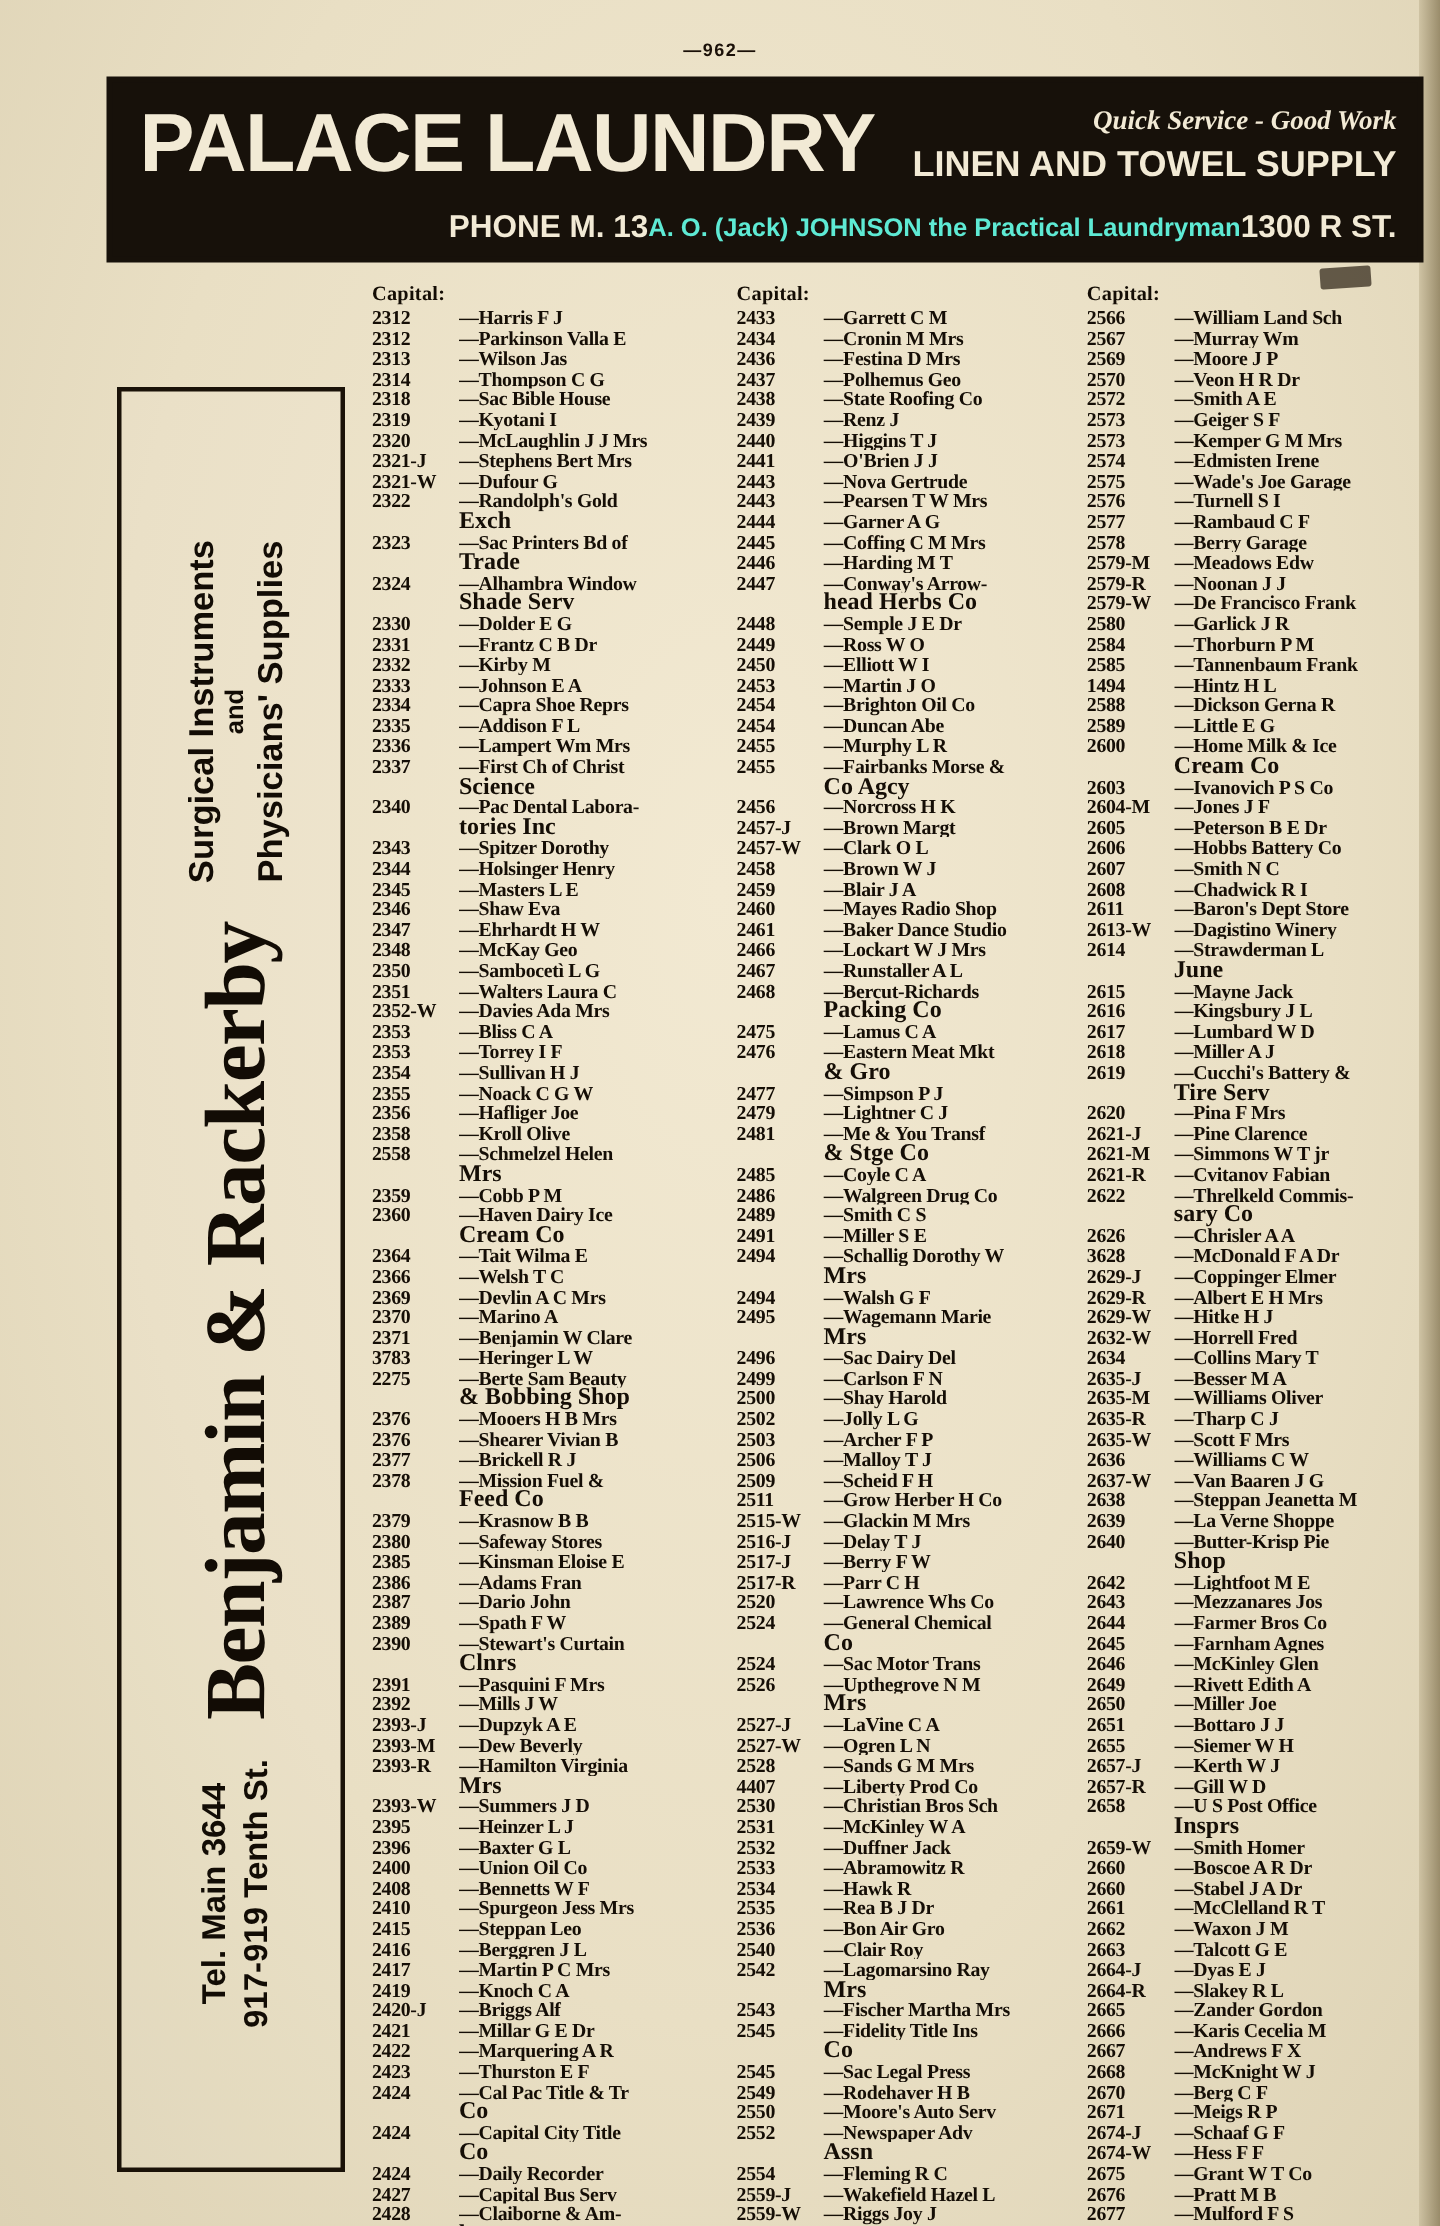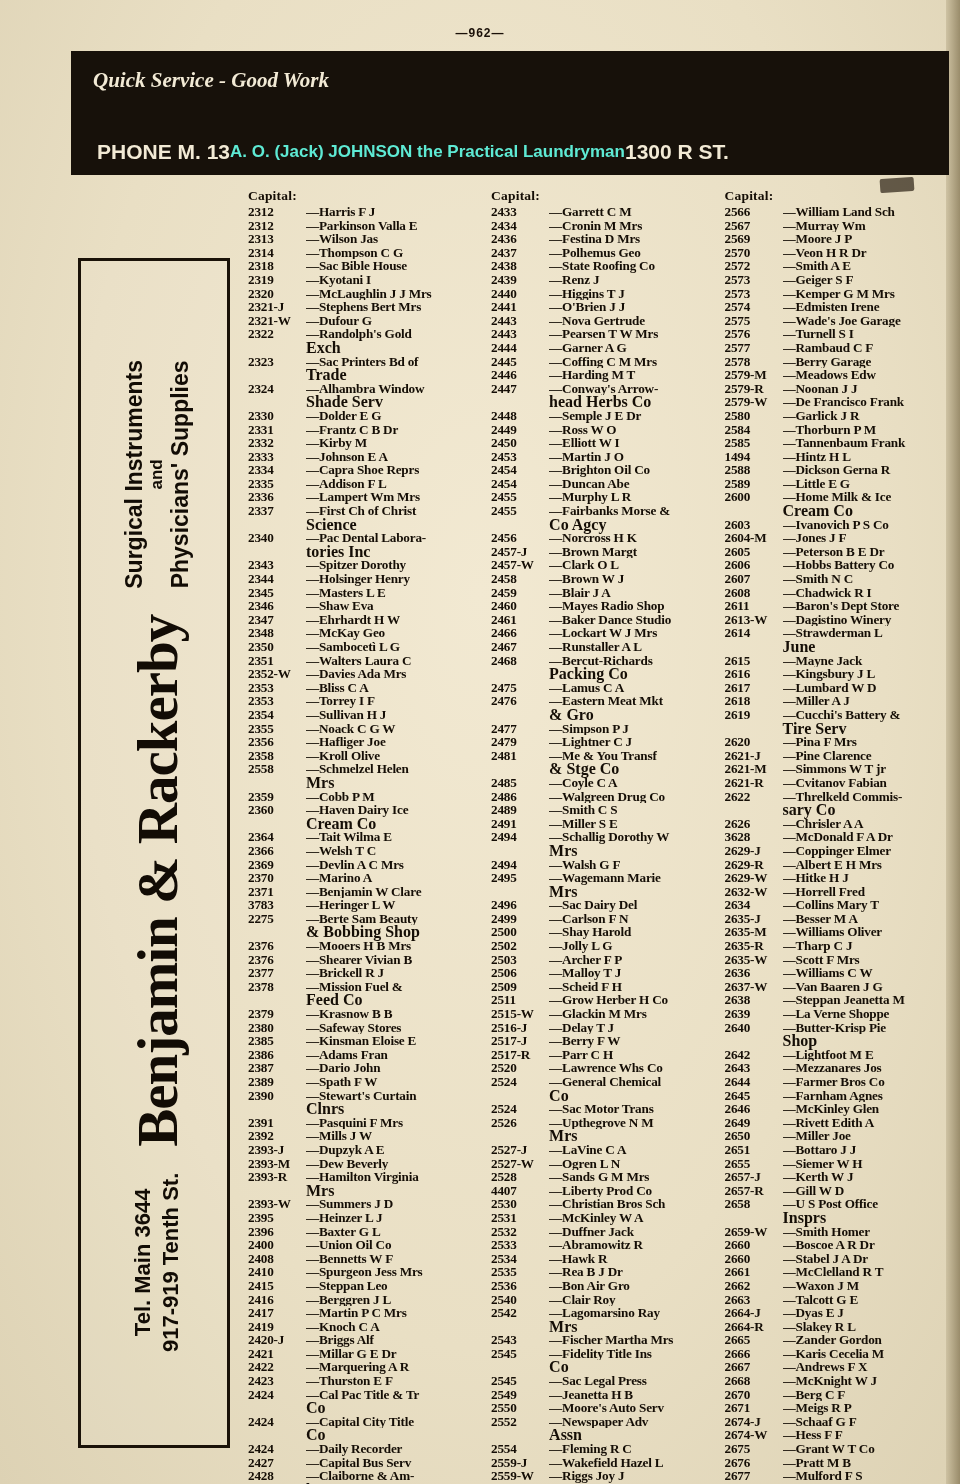--- a/index.html
+++ b/index.html
@@ -43,30 +43,30 @@
     font-weight:bold;font-size:55px;line-height:72px;letter-spacing:-1px;
     color:#f2ead5;
     -webkit-text-stroke:0;
     white-space:nowrap;
   }
   .banner-right{
     text-align:right;padding-top:6px;
   }
   .banner-sub1{
     font-family:"Liberation Serif", serif;
-    font-style:italic;font-weight:bold;font-size:21px;line-height:30px;color:#f2ead5;
+    font-style:italic;font-weight:bold;font-size:18px;line-height:30px;color:#f2ead5;
     white-space:nowrap;
   }
   .banner-sub2{
     font-family:"Liberation Sans", sans-serif;
     font-weight:bold;font-size:24px;line-height:30px;color:#f2ead5;
     white-space:nowrap;
   }
   .banner-bottom{
-    display:flex;align-items:center;justify-content:flex-start;
+    display:flex;align-items:center;justify-content:flex-end;
     padding:0 14px 0 22px;height:30px;box-sizing:border-box;
   }
   .banner-phone,.banner-addr{
     font-family:"Liberation Sans", sans-serif;
     font-weight:bold;font-size:21px;color:#f2ead5;white-space:nowrap;
   }
   .banner-mid{
     font-family:"Liberation Sans", sans-serif;
     font-weight:bold;font-size:17px;color:#5eead4;white-space:nowrap;
   }
@@ -161,22 +161,24 @@
 <body>
 
 <div class="page">
 
   <div class="right-edge"></div>
 
   <div class="page-num">—962—</div>
 
   <div class="banner">
     <div class="banner-main">
+      <div class="banner-title">PALACE LAUNDRY</div>
       <div class="banner-right">
         <div class="banner-sub1">Quick Service - Good Work</div>
+        <div class="banner-sub2">LINEN AND TOWEL SUPPLY</div>
       </div>
     </div>
     <div class="banner-bottom">
       <div class="banner-phone">PHONE M. 13</div>
       <div class="banner-mid">A. O. (Jack) JOHNSON the Practical Laundryman</div>
       <div class="banner-addr">1300 R ST.</div>
     </div>
   </div>
 
   <div class="blot"></div>
@@ -852,21 +854,21 @@
           <span class="num">2545</span>
           <span class="nm">—Fidelity Title Ins</span>
         </div>
         <div class="cont">Co</div>
         <div class="entry">
           <span class="num">2545</span>
           <span class="nm">—Sac Legal Press</span>
         </div>
         <div class="entry">
           <span class="num">2549</span>
-          <span class="nm">—Jeanetta H B</span>
+          <span class="nm">—Rodehaver H B</span>
         </div>
         <div class="entry">
           <span class="num">2550</span>
           <span class="nm">—Moore's Auto Serv</span>
         </div>
         <div class="entry">
           <span class="num">2552</span>
           <span class="nm">—Newspaper Adv</span>
         </div>
         <div class="cont">Assn</div>

